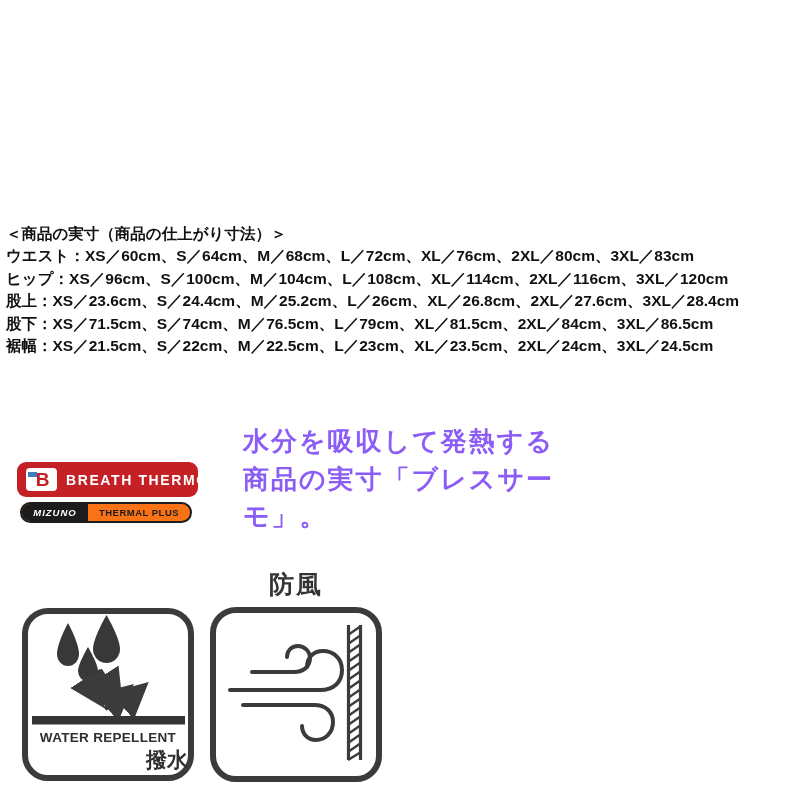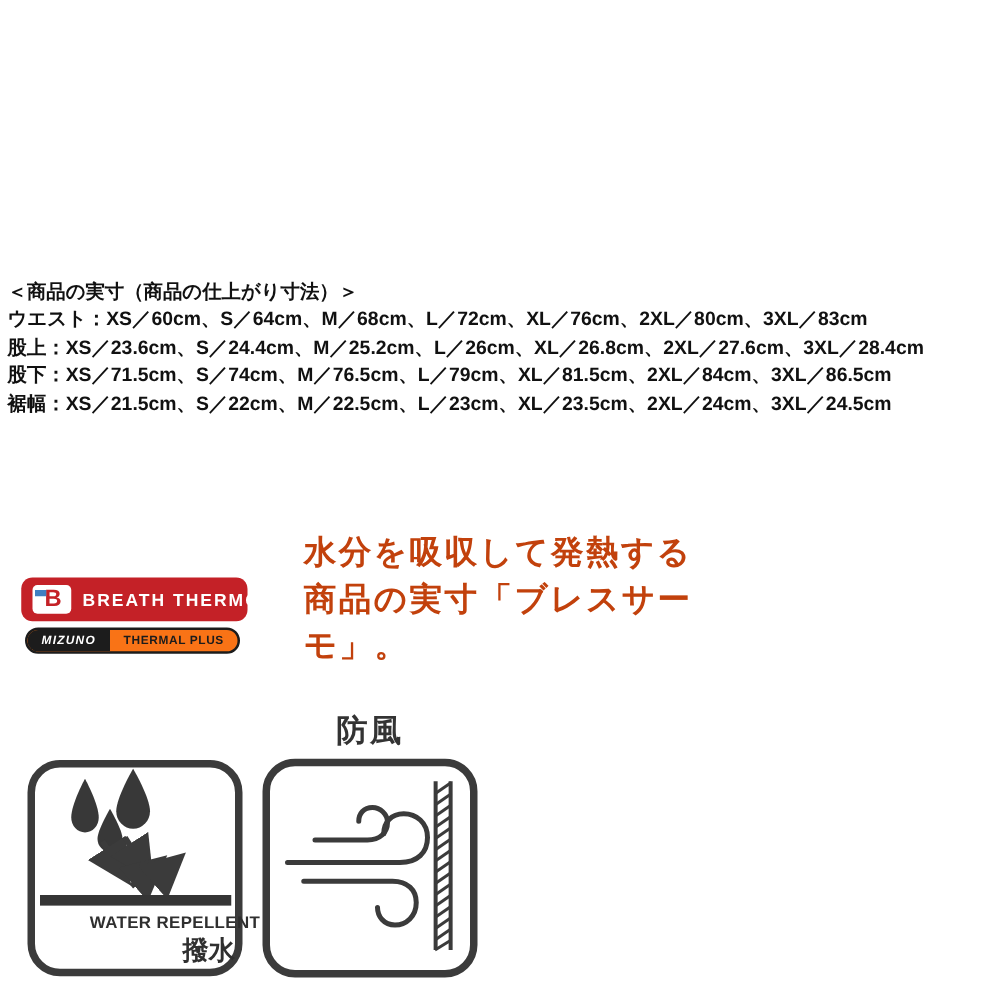--- a/index.html
+++ b/index.html
@@ -48,50 +48,51 @@
     display:flex;align-items:center;justify-content:center;
     font-size:9.5px;font-weight:bold;font-style:italic;letter-spacing:1px;
   }
   .mz-right{
     flex:1;color:#1c1c1c;display:flex;align-items:center;justify-content:center;
     font-size:9.5px;font-weight:bold;letter-spacing:0.5px;white-space:nowrap;text-align:right;
   }
 
   .bt-desc{
     left:243px;top:423px;width:320px;
-    font-size:26px;font-weight:bold;color:#c2410c;
+    font-size:26px;font-weight:bold;color:#8b5cf6;
     line-height:37.5px;letter-spacing:2px;
   }
 
   
   .icon-box{
     box-sizing:border-box;border:6px solid #3B3B3B;border-radius:26px;background:#ffffff;
   }
   .wr-box{left:22px;top:608px;width:172px;height:173px;}
   .wind-box{left:210px;top:607px;width:172px;height:175px;}
   .wr-svg{position:absolute;left:0;top:0;}
   .wr-text-en{
     position:absolute;left:0;top:116px;width:160px;text-align:center;
-    font-size:13.5px;font-weight:bold;color:#2f2f2f;letter-spacing:0.3px;white-space:nowrap;padding-left:32px;
+    font-size:13.5px;font-weight:bold;color:#2f2f2f;letter-spacing:0.3px;white-space:nowrap;
   }
   .wr-text-ja{
     position:absolute;left:0;top:132px;width:160px;text-align:right;
     font-size:21px;font-weight:bold;color:#2f2f2f;
   }
   .wind-label{
     left:210px;top:568px;width:172px;text-align:center;
     font-size:25px;font-weight:bold;color:#333333;letter-spacing:2px;
   }
 </style>
 </head>
 <body>
 
 <div class="abs size-spec">
   <div>＜商品の実寸（商品の仕上がり寸法）＞</div>
   <div>ウエスト：XS／60cm、S／64cm、M／68cm、L／72cm、XL／76cm、2XL／80cm、3XL／83cm</div>
+  <div>ヒップ：XS／96cm、S／100cm、M／104cm、L／108cm、XL／114cm、2XL／116cm、3XL／120cm</div>
   <div>股上：XS／23.6cm、S／24.4cm、M／25.2cm、L／26cm、XL／26.8cm、2XL／27.6cm、3XL／28.4cm</div>
   <div>股下：XS／71.5cm、S／74cm、M／76.5cm、L／79cm、XL／81.5cm、2XL／84cm、3XL／86.5cm</div>
   <div>裾幅：XS／21.5cm、S／22cm、M／22.5cm、L／23cm、XL／23.5cm、2XL／24cm、3XL／24.5cm</div>
 </div>
 
 <div class="abs bt-badge">
   <div class="bt-bmark">
     <span class="bletter">B</span>
     <span class="bluebar"></span>
   </div>

